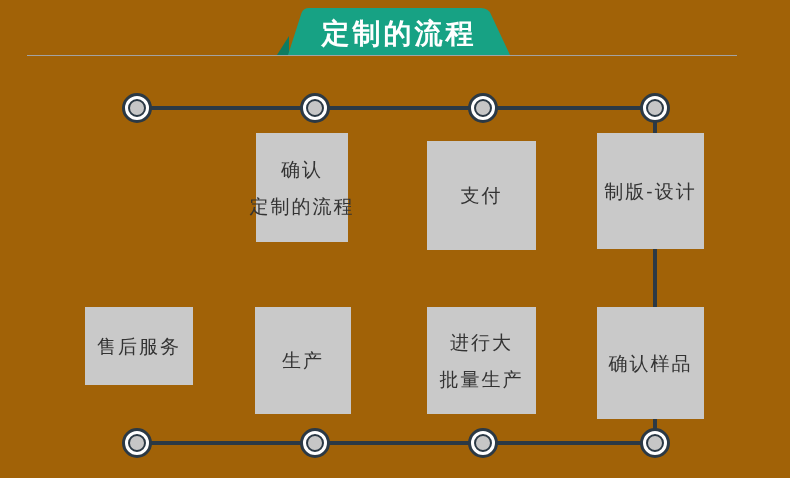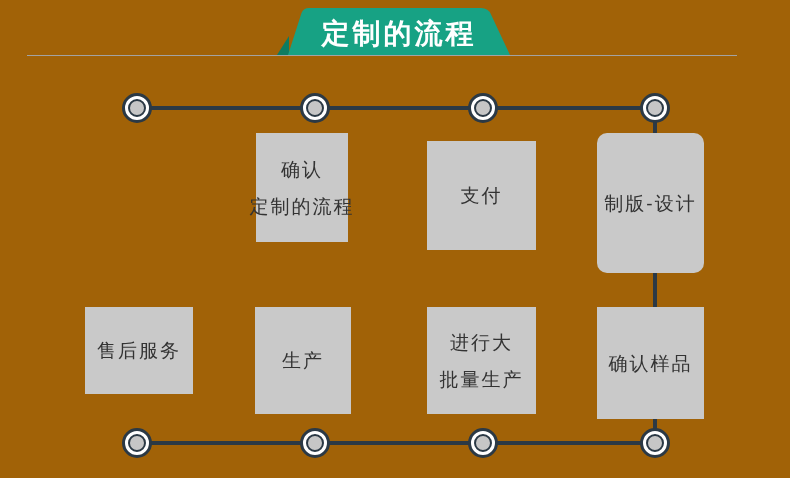--- a/index.html
+++ b/index.html
@@ -72,25 +72,25 @@
       <div class="node-core"></div>
     </div>
 
   <div class="box" style="left:256px; top:133px; width:92px; height:109px;">
     <span>确认</span>
     <span>定制的流程</span>
   </div>
   <div class="box" style="left:427px; top:133px; width:109px; height:109px;margin-top:8px;">
     <span>支付</span>
   </div>
-  <div class="box" style="left:597px; top:133px; width:107px; height:140px;border-radius:10px;">
+  <div class="box" style="left:597px; top:133px; width:107px; height:116px;">
     <span>制版-设计</span>
   </div>
 
-  <div class="box" style="left:85px; top:307px; width:108px; height:87px;">
+  <div class="box" style="left:85px; top:307px; width:108px; height:78px;">
     <span>售后服务</span>
   </div>
   <div class="box" style="left:255px; top:307px; width:96px; height:107px;">
     <span>生产</span>
   </div>
   <div class="box" style="left:427px; top:307px; width:109px; height:107px;">
     <span>进行大</span>
     <span>批量生产</span>
   </div>
   <div class="box" style="left:597px; top:307px; width:107px; height:112px;">

